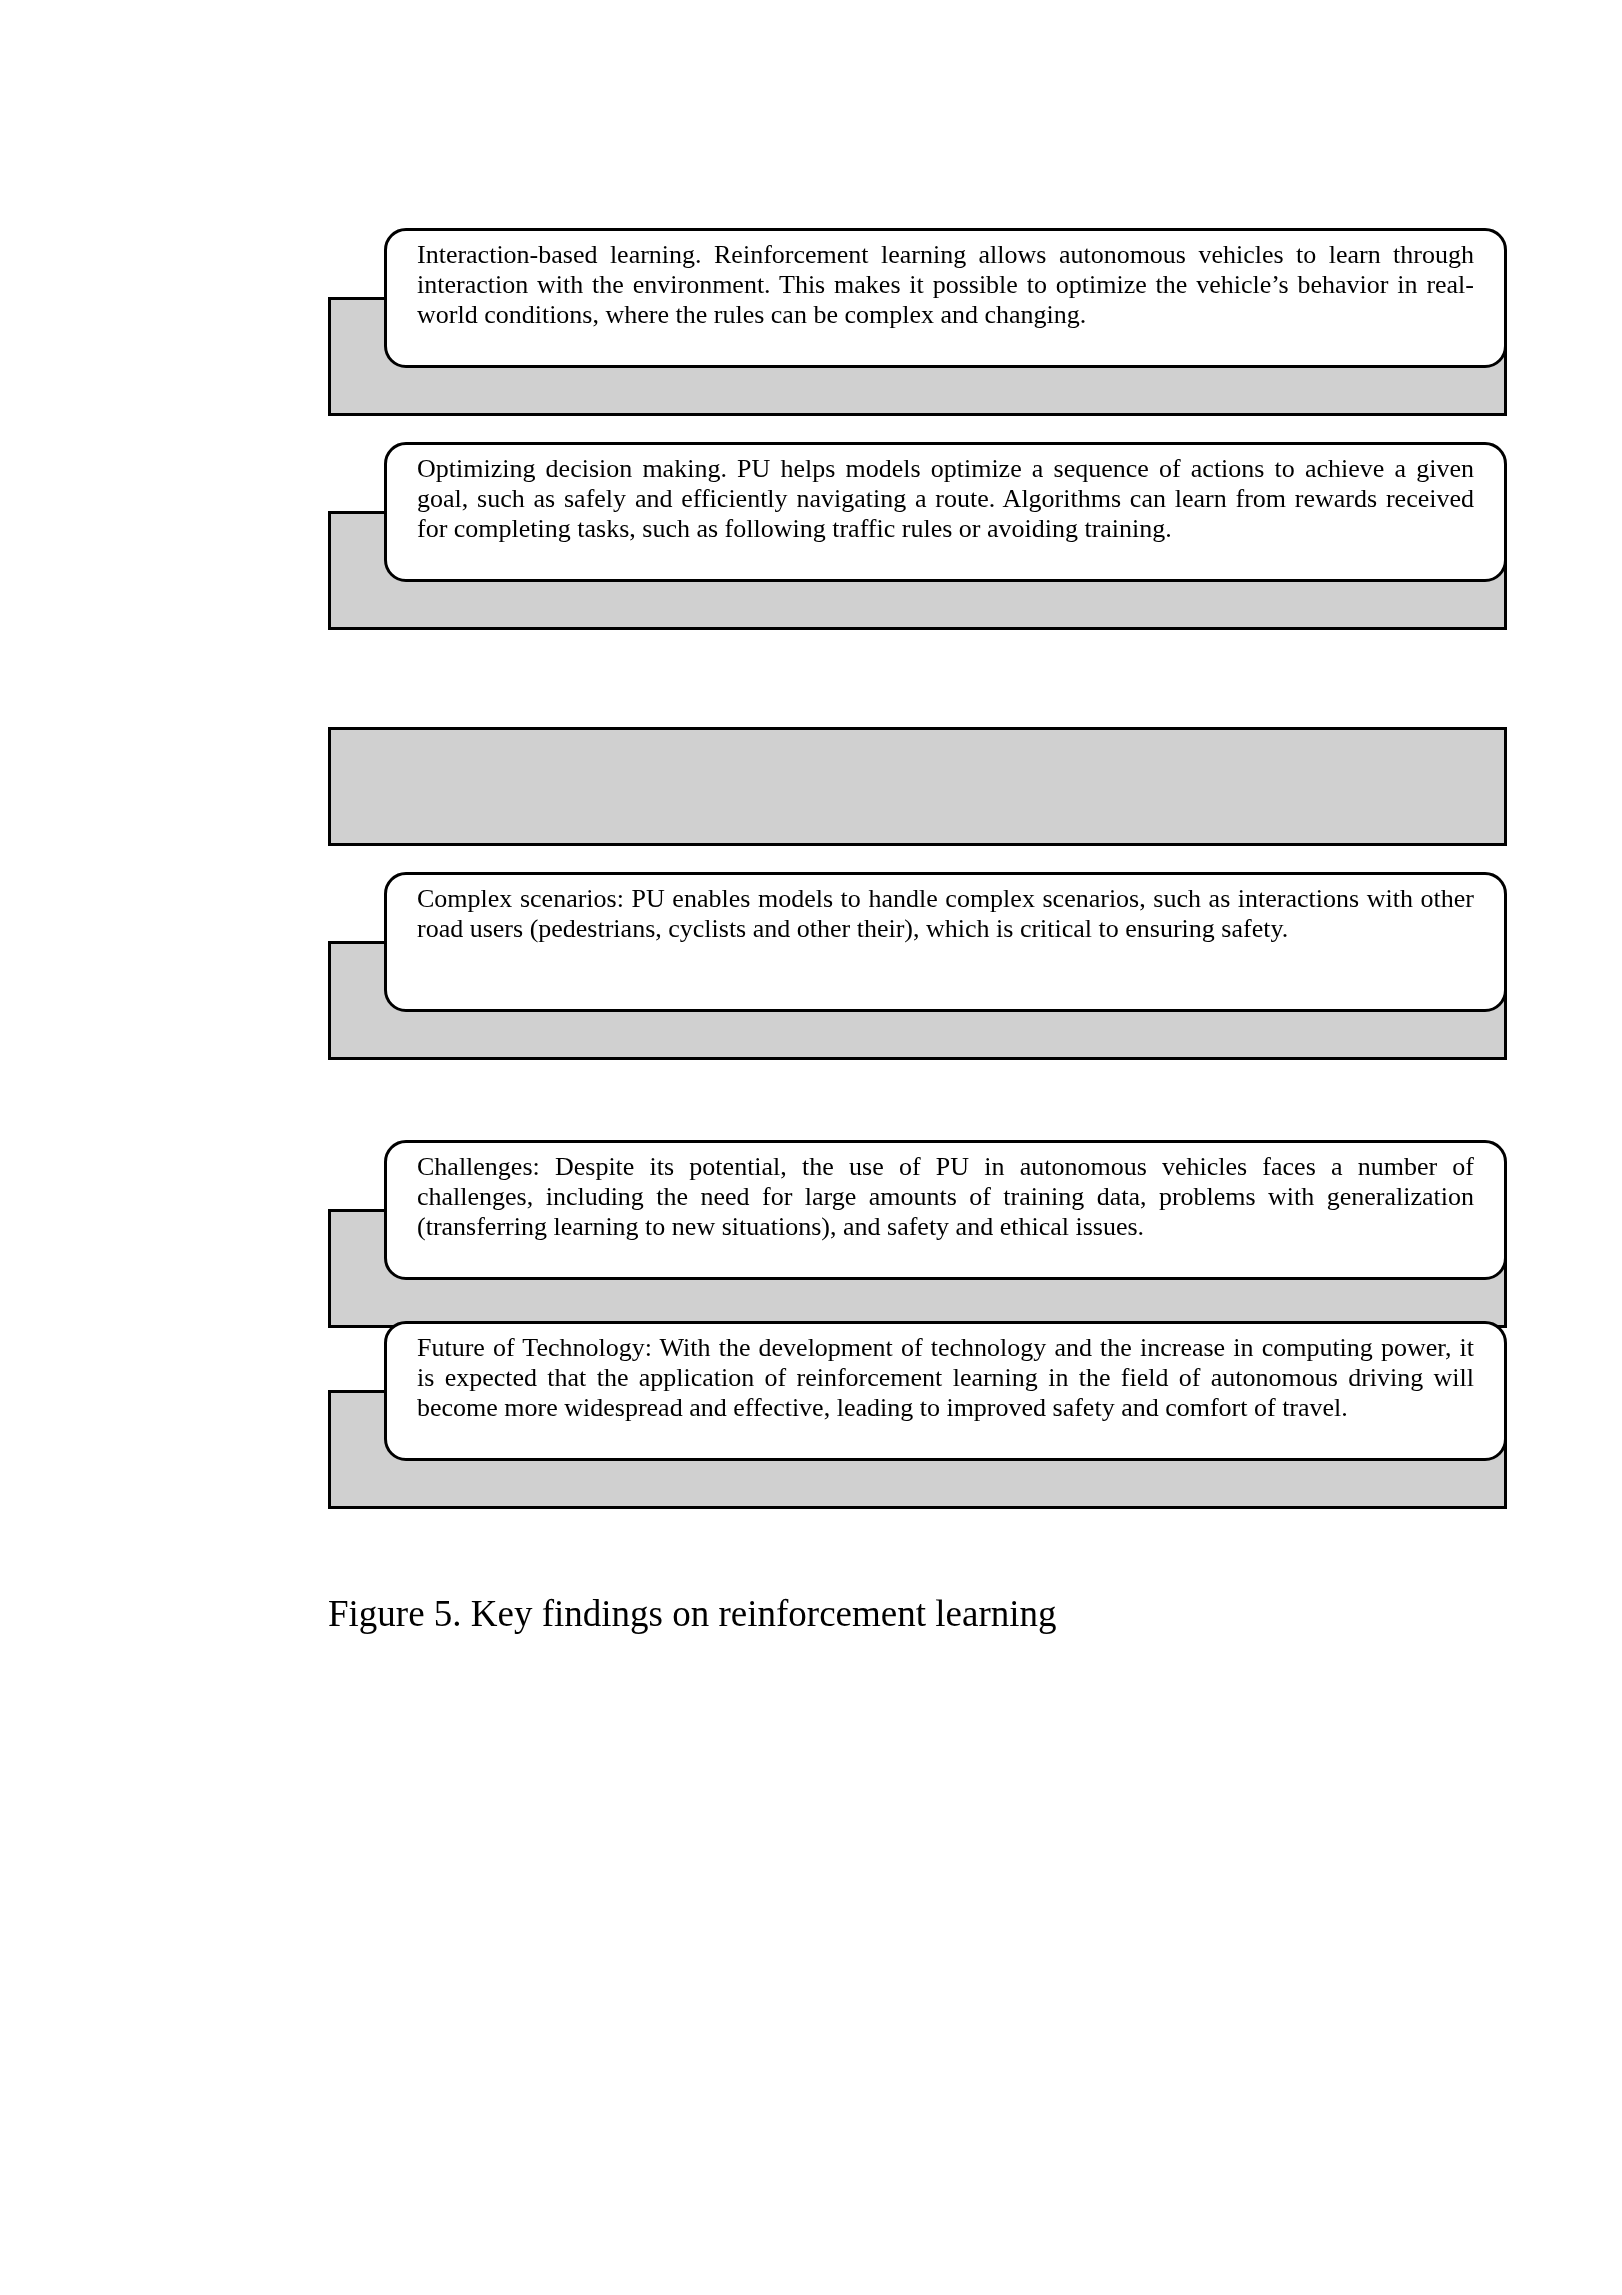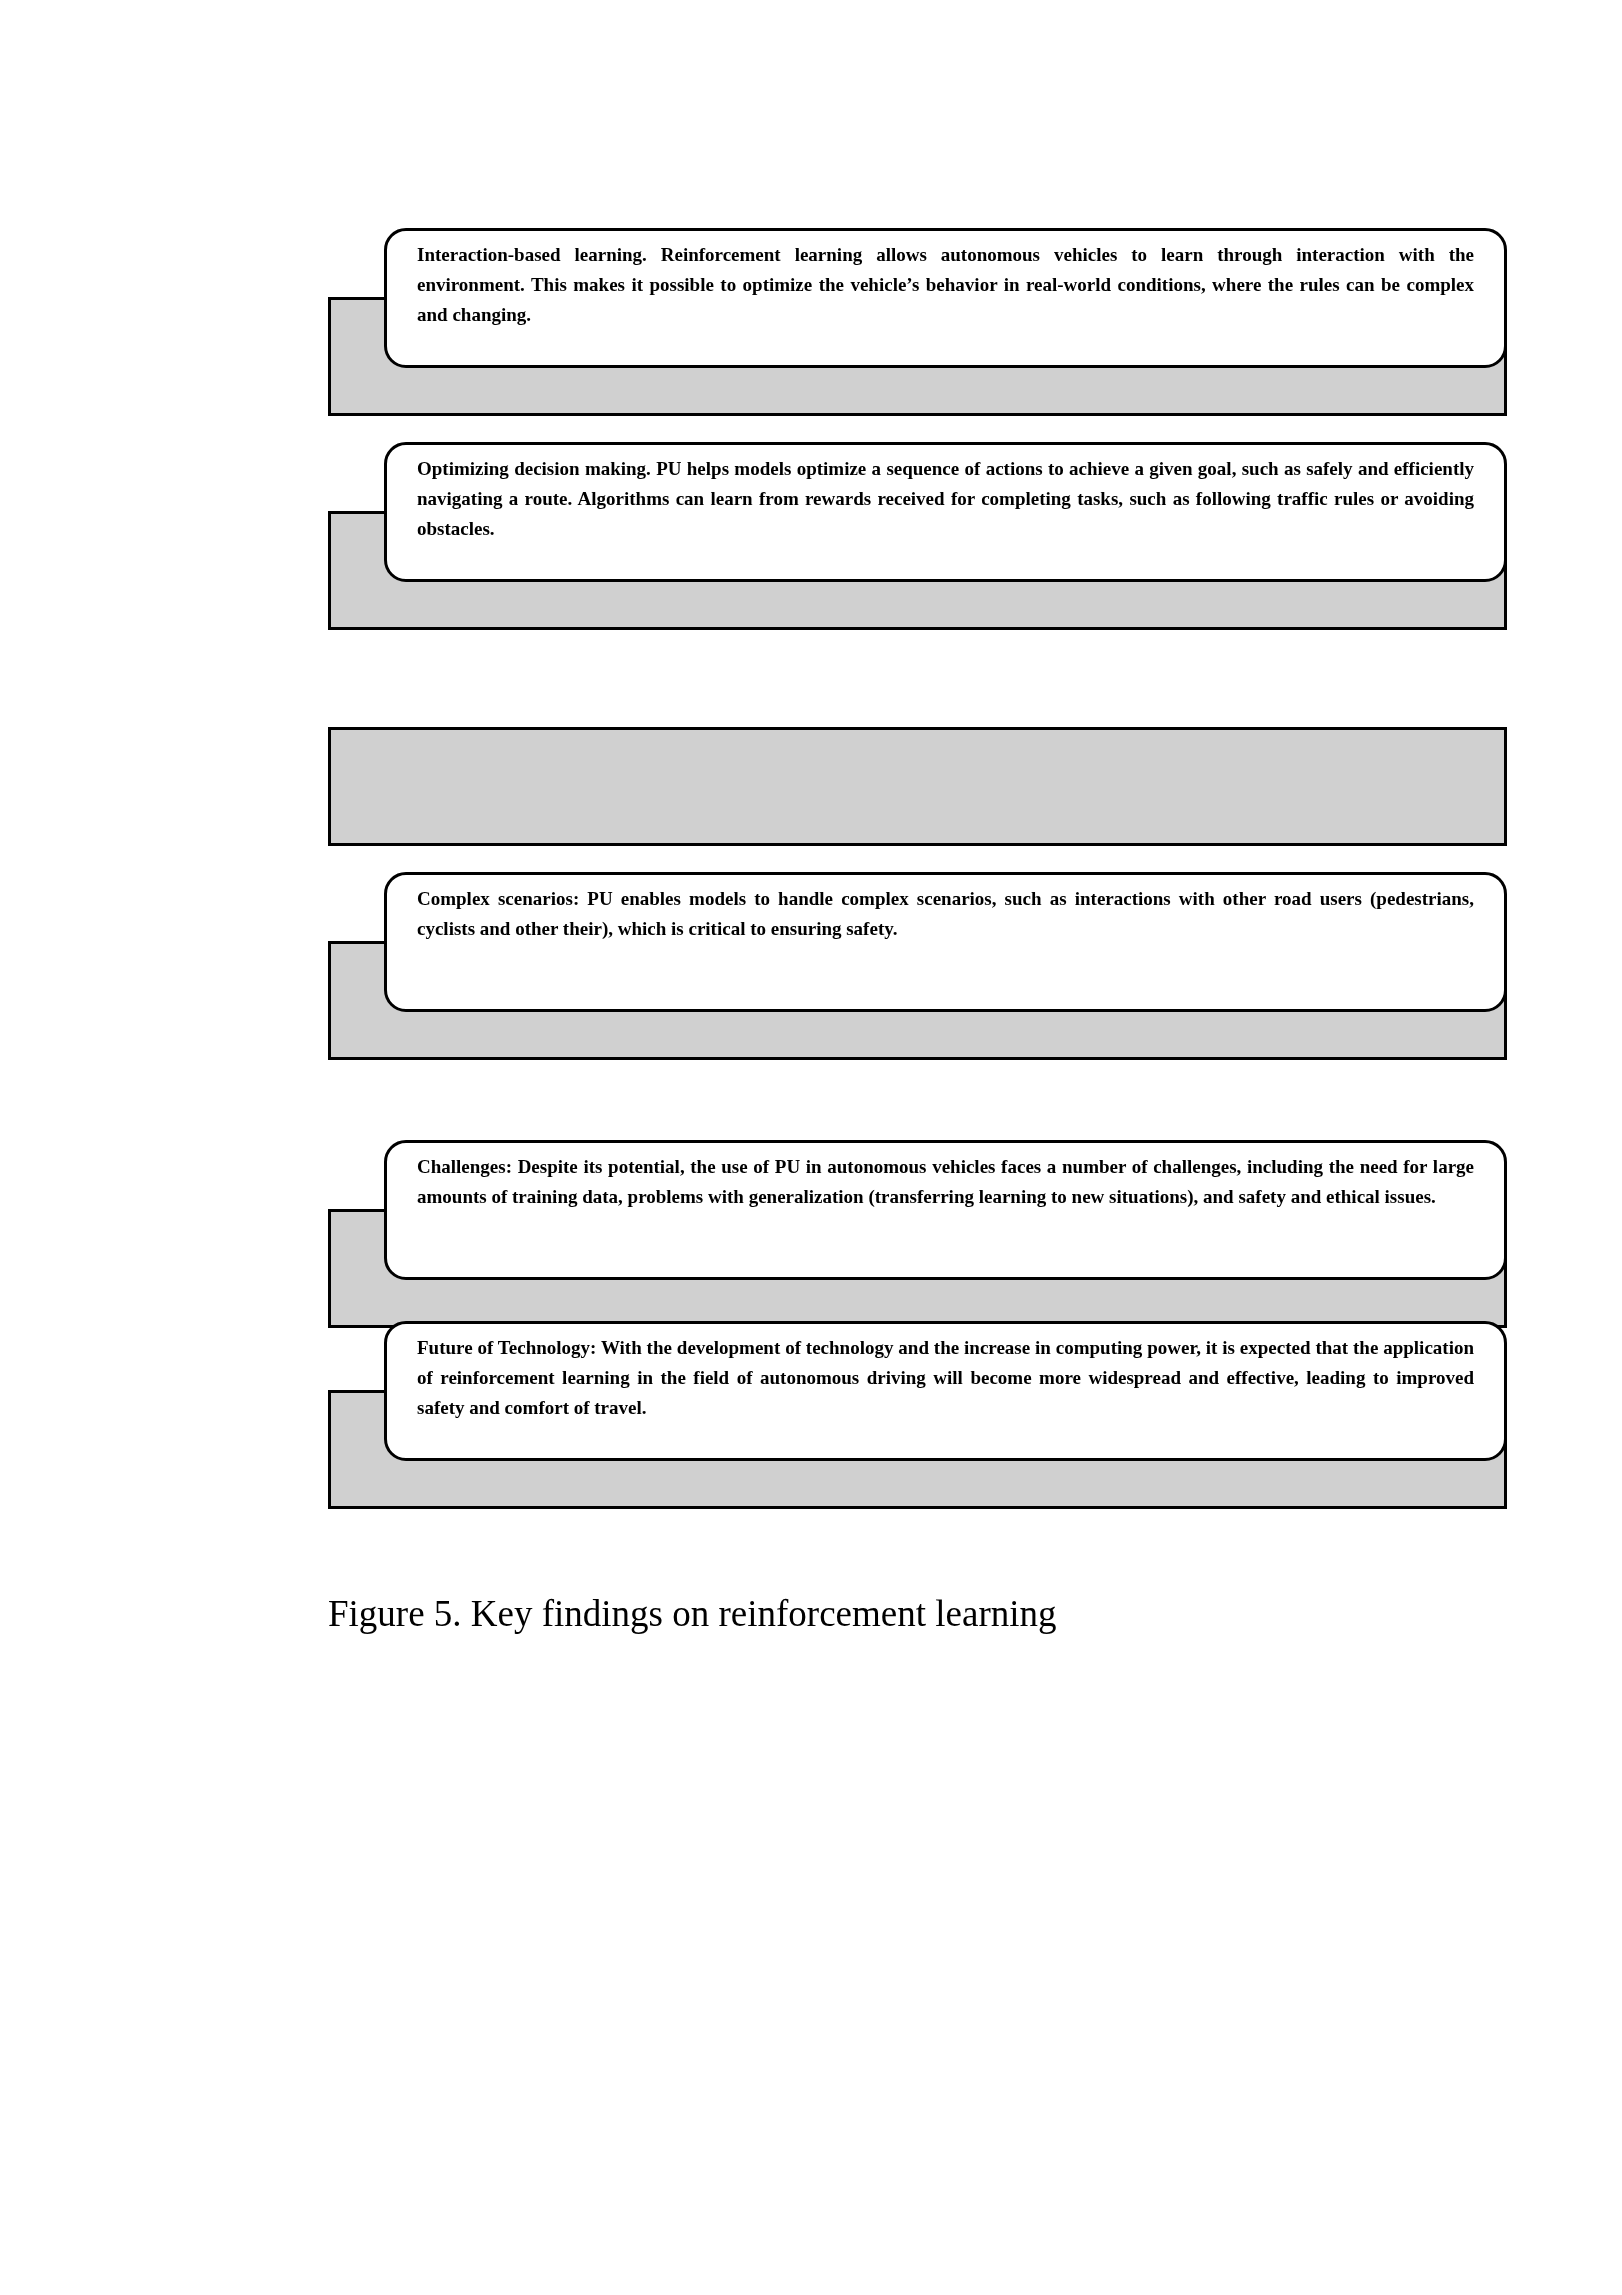--- a/index.html
+++ b/index.html
@@ -48,24 +48,23 @@
     left: 56px;
     top: 0;
     width: 1123px;
     height: 140px;
     background: #ffffff;
     border: 3.9px solid #000000;
     border-radius: 22px;
     padding: 8.5px 30px 0 30px;
   }
   .bubble-text {
-    font-size: 19px;
+    font-size: 26px;
     line-height: 30px;
     text-align: justify;
-    font-weight: bold;
   }
   .b1 { top: 228px; }
   .b2 { top: 442px; }
   .b3 { top: 658px; }
   .b4 { top: 872px; }
   .b5 { top: 1140px; }
   .b6 { top: 1299px; margin-top: 22px; }
   .caption {
     position: absolute;
     left: 328px;
@@ -85,21 +84,21 @@
   <div class="block b1">
     <div class="block-shadow"></div>
     <div class="bubble">
       <div class="bubble-text">Interaction-based learning. Reinforcement learning allows autonomous vehicles to learn through interaction with the environment. This makes it possible to optimize the vehicle’s behavior in real-world conditions, where the rules can be complex and changing.</div>
     </div>
   </div>
 
   <div class="block b2">
     <div class="block-shadow"></div>
     <div class="bubble">
-      <div class="bubble-text">Optimizing decision making. PU helps models optimize a sequence of actions to achieve a given goal, such as safely and efficiently navigating a route. Algorithms can learn from rewards received for completing tasks, such as following traffic rules or avoiding obstacles.</div>
+      <div class="bubble-text">Optimizing decision making. PU helps models optimize a sequence of actions to achieve a given goal, such as safely and efficiently navigating a route. Algorithms can learn from rewards received for completing tasks, such as following traffic rules or avoiding training.</div>
     </div>
   </div>
 
   <div class="block b3">
     <div class="block-shadow"></div>
   </div>
 
   <div class="block b4">
     <div class="block-shadow"></div>
     <div class="bubble">

